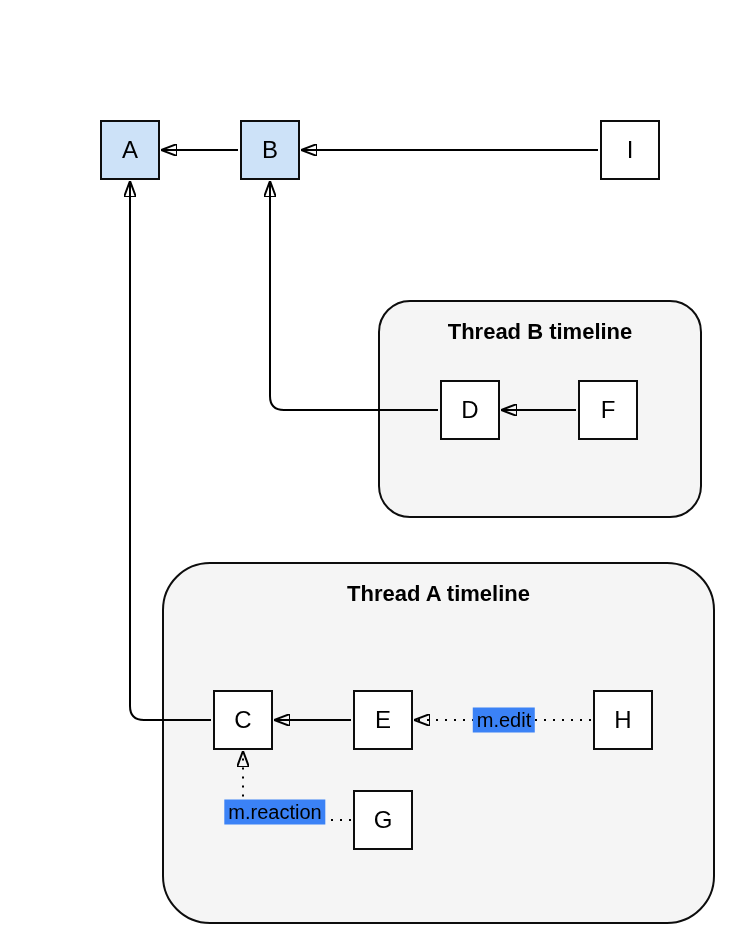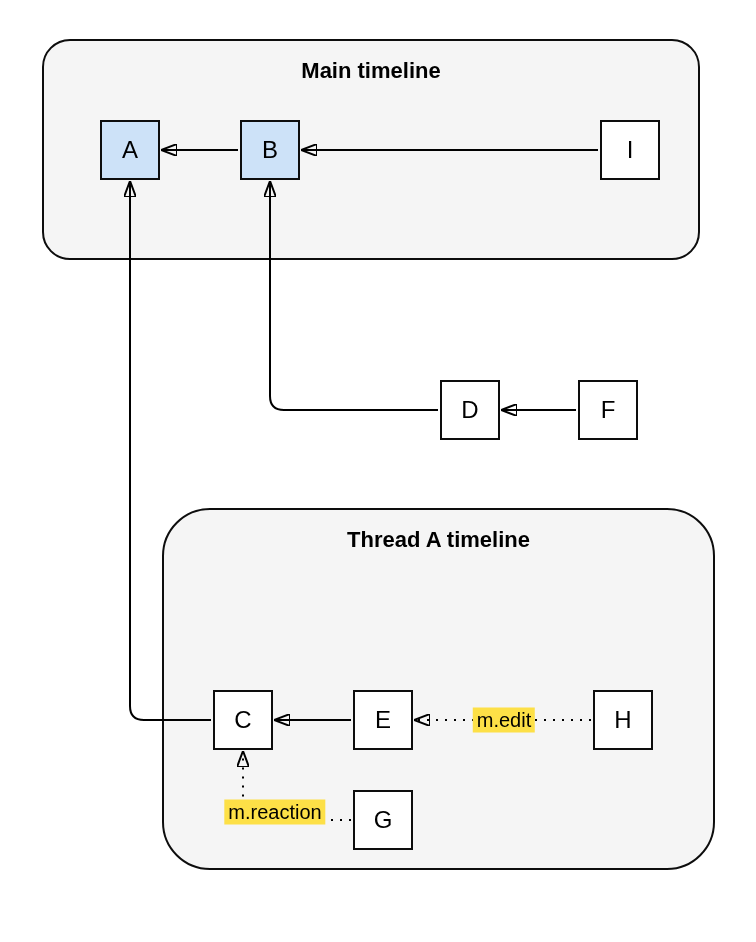--- a/index.html
+++ b/index.html
@@ -13,21 +13,21 @@
   }
   
   .group {
     position: absolute;
     background: #f5f5f5;
     border: 2px solid #0d0d0d;
     box-sizing: border-box;
   }
   #g-main     { left: 42px;  top: 39px;  width: 658px; height: 221px; border-radius: 28px; }
   #g-thread-b { left: 378px; top: 300px; width: 324px; height: 218px; border-radius: 32px; }
-  #g-thread-a { left: 162px; top: 508px; width: 553px; height: 362px; border-radius: 48px; }
+  #g-thread-a { left: 162px; top: 562px; width: 553px; height: 362px; border-radius: 48px; }
   .group-title {
     position: absolute;
     left: 0; right: 0;
     top: 17px;
     text-align: center;
     font-size: 22px;
     font-weight: bold;
     color: #000000;
   }
   
@@ -61,37 +61,37 @@
   #n-d { left: 440px; top: 380px; }
   #n-f { left: 578px; top: 380px; }
   #n-c { left: 213px; top: 690px; }
   #n-e { left: 353px; top: 690px; }
   #n-h { left: 593px; top: 690px; }
   #n-g { left: 353px; top: 790px; }
   
   .edge-label {
     position: absolute;
     transform: translate(-50%, -50%);
-    background: #fde047;
+    background: #3b82f6;
     color: #000000;
     font-size: 20px;
     padding: 1px 4px;
     white-space: nowrap;
     z-index: 4;
   }
   #lbl-edit     { left: 504px; top: 720px; }
   #lbl-reaction { left: 275px; top: 812px; }
 </style>
 </head>
 <body>
 
 <div id="canvas">
 
-  <div class="group" id="g-main">
-    <div class="group-title">Main timeline</div>
+  <div class="group" id="g-thread-b">
+    <div class="group-title">Thread B timeline</div>
   </div>
   <div class="group" id="g-thread-a">
     <div class="group-title">Thread A timeline</div>
   </div>
 
   <svg id="edge-layer" viewBox="0 0 756 942" xmlns="http://www.w3.org/2000/svg">
     <defs>
       <marker id="arrow" markerUnits="userSpaceOnUse" markerWidth="16" markerHeight="12" refX="16" refY="6" orient="auto">
         <path d="M0,0 L16,6 L0,12 Z" fill="#000000" stroke="none"></path>
       </marker>

